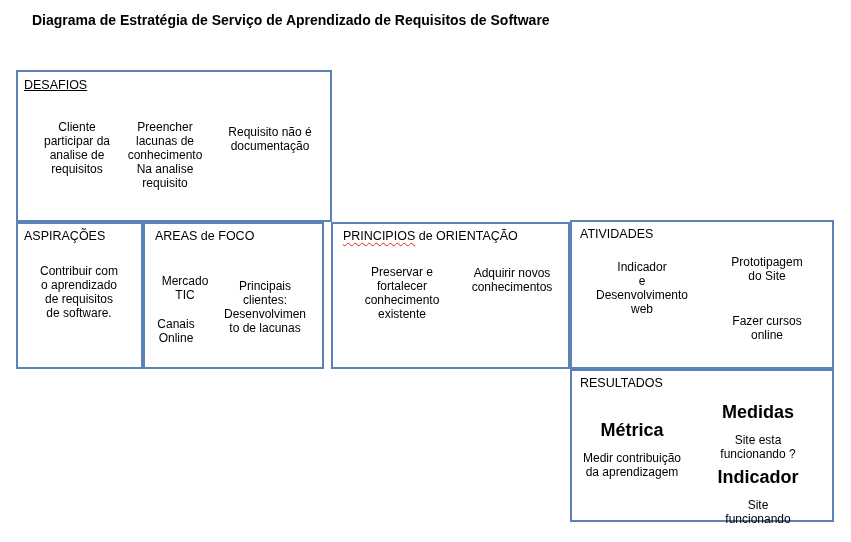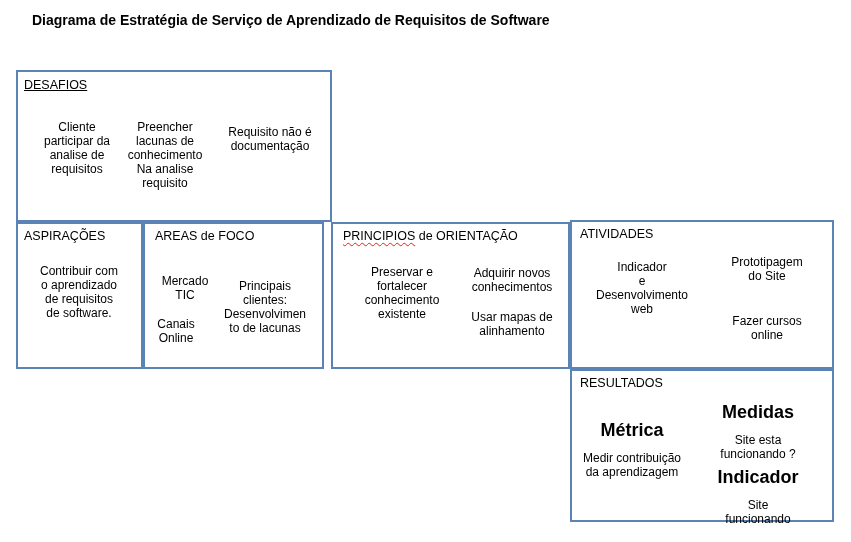--- a/index.html
+++ b/index.html
@@ -77,22 +77,20 @@
   </div>
 
   <div class="box b-principios">
     <div class="box-label" style="left:10px; top:5px;"><span class="misspell">PRINCIPIOS</span><span> de ORIENTAÇÃO</span></div>
     <div class="item" style="left:69px;  top:41px;">Preservar e
 fortalecer
 conhecimento
 existente</div>
     <div class="item" style="left:179px; top:36px;margin-top:6px;">Adquirir novos
 conhecimentos</div>
-    <div class="item" style="left:179px; top:86px;">Usar mapas de
-alinhamento</div>
   </div>
 
   <div class="box b-atividades">
     <div class="box-label" style="left:8px; top:5px;">ATIVIDADES</div>
     <div class="item" style="left:70px;  top:38px;">Indicador
 e
 Desenvolvimento
 web</div>
     <div class="item" style="left:195px; top:33px;">Prototipagem
 do Site</div>

